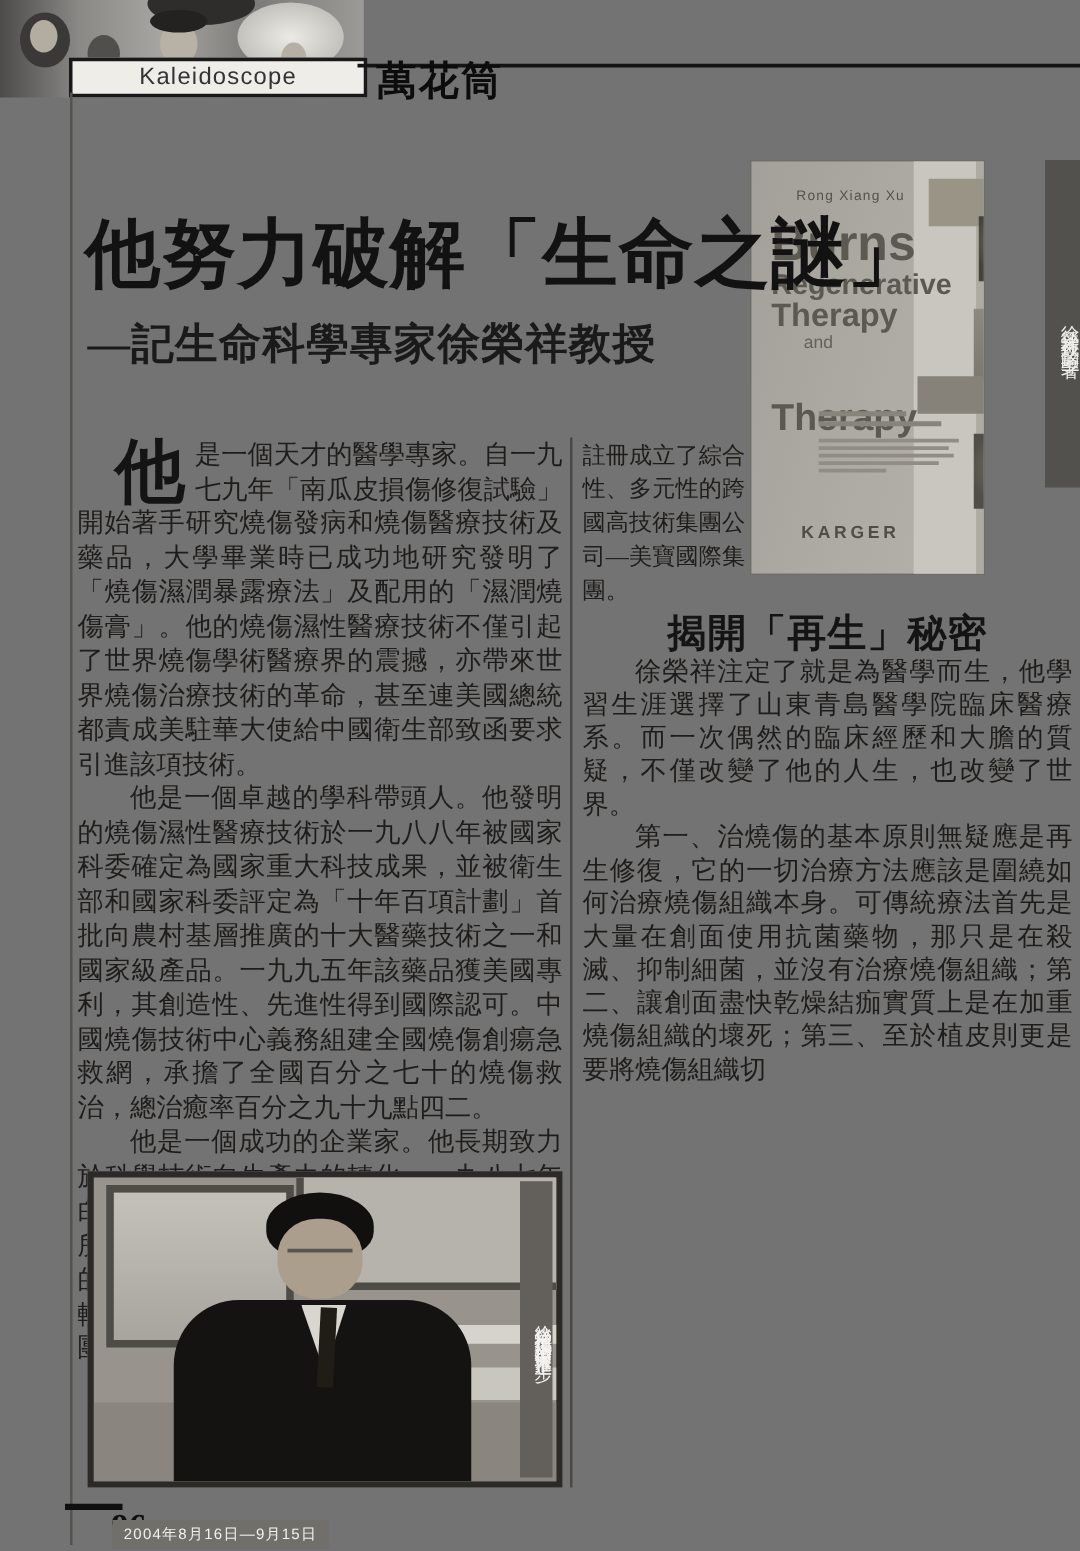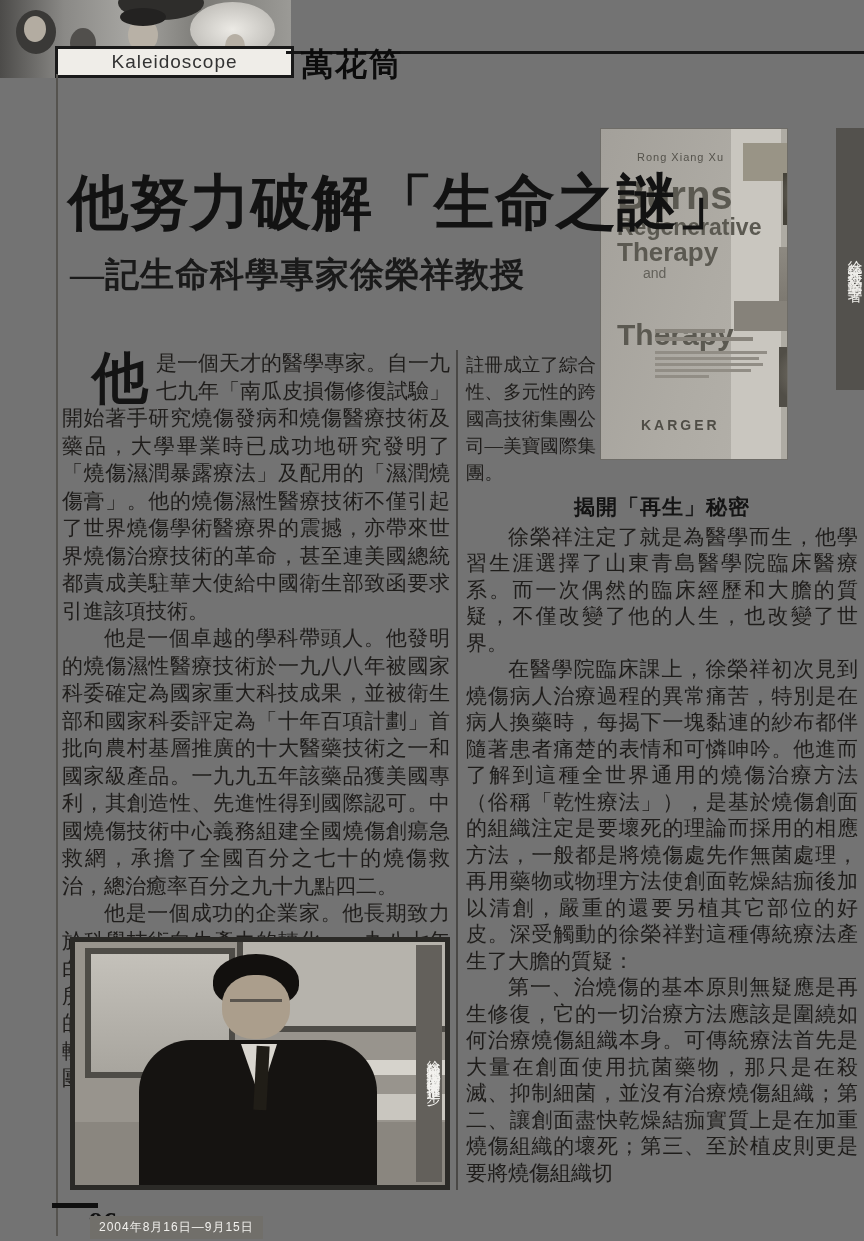--- a/index.html
+++ b/index.html
@@ -48,21 +48,21 @@
 
   
   .col-left{left:62px;top:350px;width:388px;font-size:21px;line-height:27.5px;text-align:justify;}
   .col-left p,.col-right p{margin:0;}
   .indent{text-indent:2em;}
   .dropcap{float:left;font-size:56px;line-height:52px;font-weight:700;padding:2px 8px 0 30px;color:#141414;}
   .col-div{left:456px;top:350px;width:2px;height:840px;background:#4a4846;}
   .col-rn{left:466px;top:352px;width:130px;font-size:18.5px;line-height:27px;text-align:justify;}
   .col-right{left:466px;top:490px;width:392px;font-size:21px;line-height:26.5px;text-align:justify;}
   .sec-head{margin:4px 0 3px 0;text-align:center;font-family:"Liberation Sans",sans-serif;
-    font-weight:900;font-size:21px;letter-spacing:1px;color:#141414;}
+    font-weight:900;font-size:31px;letter-spacing:1px;color:#141414;}
 
   
   .portrait{left:70px;top:937px;width:380px;height:253px;border:5px solid #2b2a27;
     box-sizing:border-box;background:#98948d;overflow:hidden;}
   .pt{position:absolute;}
   .pt-frame1{left:10px;top:6px;width:138px;height:118px;border:6px solid #4e4c47;
     background:linear-gradient(#c4c1ba,#a8a59e);}
   .pt-frame2{left:162px;top:-8px;width:210px;height:92px;border-left:6px solid #4e4c47;
     border-bottom:6px solid #4e4c47;background:#b6b3ac;}
   .pt-sill{left:148px;top:118px;width:224px;height:15px;background:#d6d3cc;}
@@ -146,21 +146,20 @@
     <p class="indent">他是一個成功的企業家。他長期致力於科學技術向生產力的轉化。一九八七年白手起家創辦北京光明中醫燒傷創瘍研究所，經幾年艱苦創業，使由原來單一職能的經營單位發展成為具有較強技術實力，較好經濟基礎的較大生產規模的企業集團，並</p>
   </div>
 
   <div class="abs col-div"></div>
 
   <div class="abs col-rn">註冊成立了綜合性、多元性的跨國高技術集團公司—美寶國際集團。</div>
 
   <div class="abs col-right">
     <h2 class="sec-head">揭開「再生」秘密</h2>
     <p class="indent">徐榮祥注定了就是為醫學而生，他學習生涯選擇了山東青島醫學院臨床醫療系。而一次偶然的臨床經歷和大膽的質疑，不僅改變了他的人生，也改變了世界。</p>
-    <p class="indent">在醫學院臨床課上，徐榮祥初次見到燒傷病人治療過程的異常痛苦，特別是在病人換藥時，每揭下一塊黏連的紗布都伴隨著患者痛楚的表情和可憐呻吟。他進而了解到這種全世界通用的燒傷治療方法（俗稱「乾性療法」），是基於燒傷創面的組織注定是要壞死的理論而採用的相應方法，一般都是將燒傷處先作無菌處理，再用藥物或物理方法使創面乾燥結痂後加以清創，嚴重的還要另植其它部位的好皮。深受觸動的徐榮祥對這種傳統療法產生了大膽的質疑：</p>
     <p class="indent">第一、治燒傷的基本原則無疑應是再生修復，它的一切治療方法應該是圍繞如何治療燒傷組織本身。可傳統療法首先是大量在創面使用抗菌藥物，那只是在殺滅、抑制細菌，並沒有治療燒傷組織；第二、讓創面盡快乾燥結痂實質上是在加重燒傷組織的壞死；第三、至於植皮則更是要將燒傷組織切</p>
   </div>
 
   <div class="abs portrait">
     <div class="pt pt-frame1"></div>
     <div class="pt pt-frame2"></div>
     <div class="pt pt-sill"></div>
     <div class="pt pt-band"></div>
     <div class="pt pt-lower"></div>
     <div class="pt pt-body"></div>

